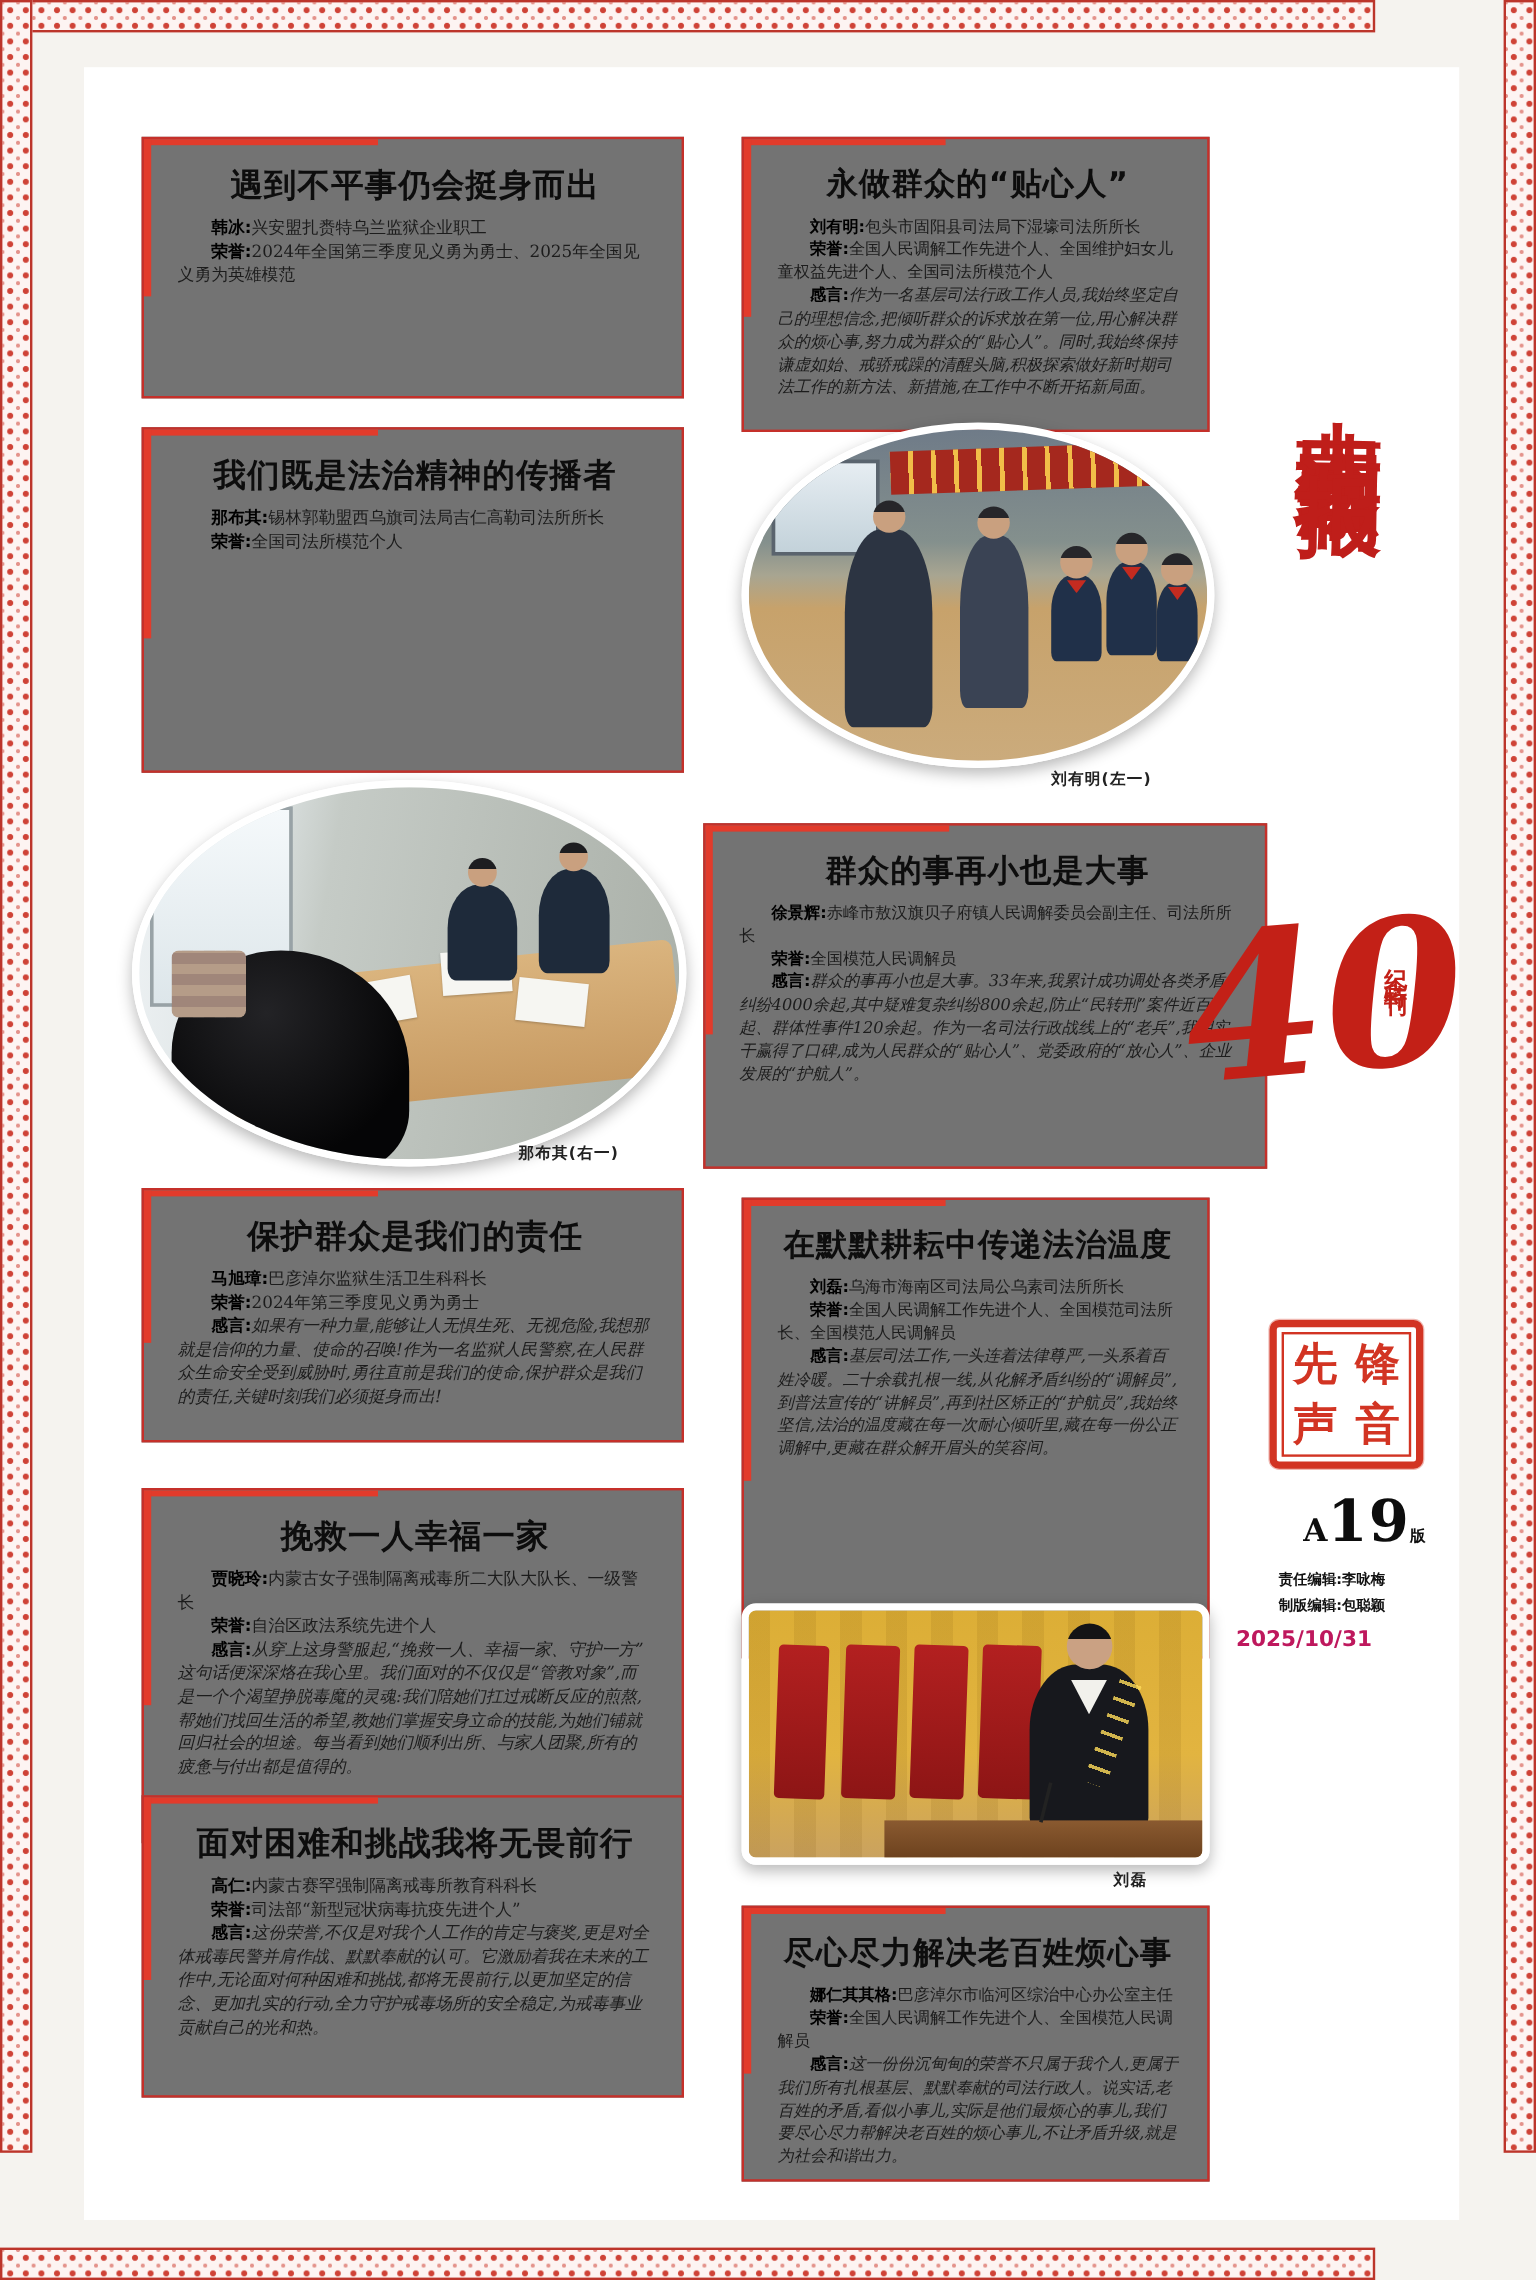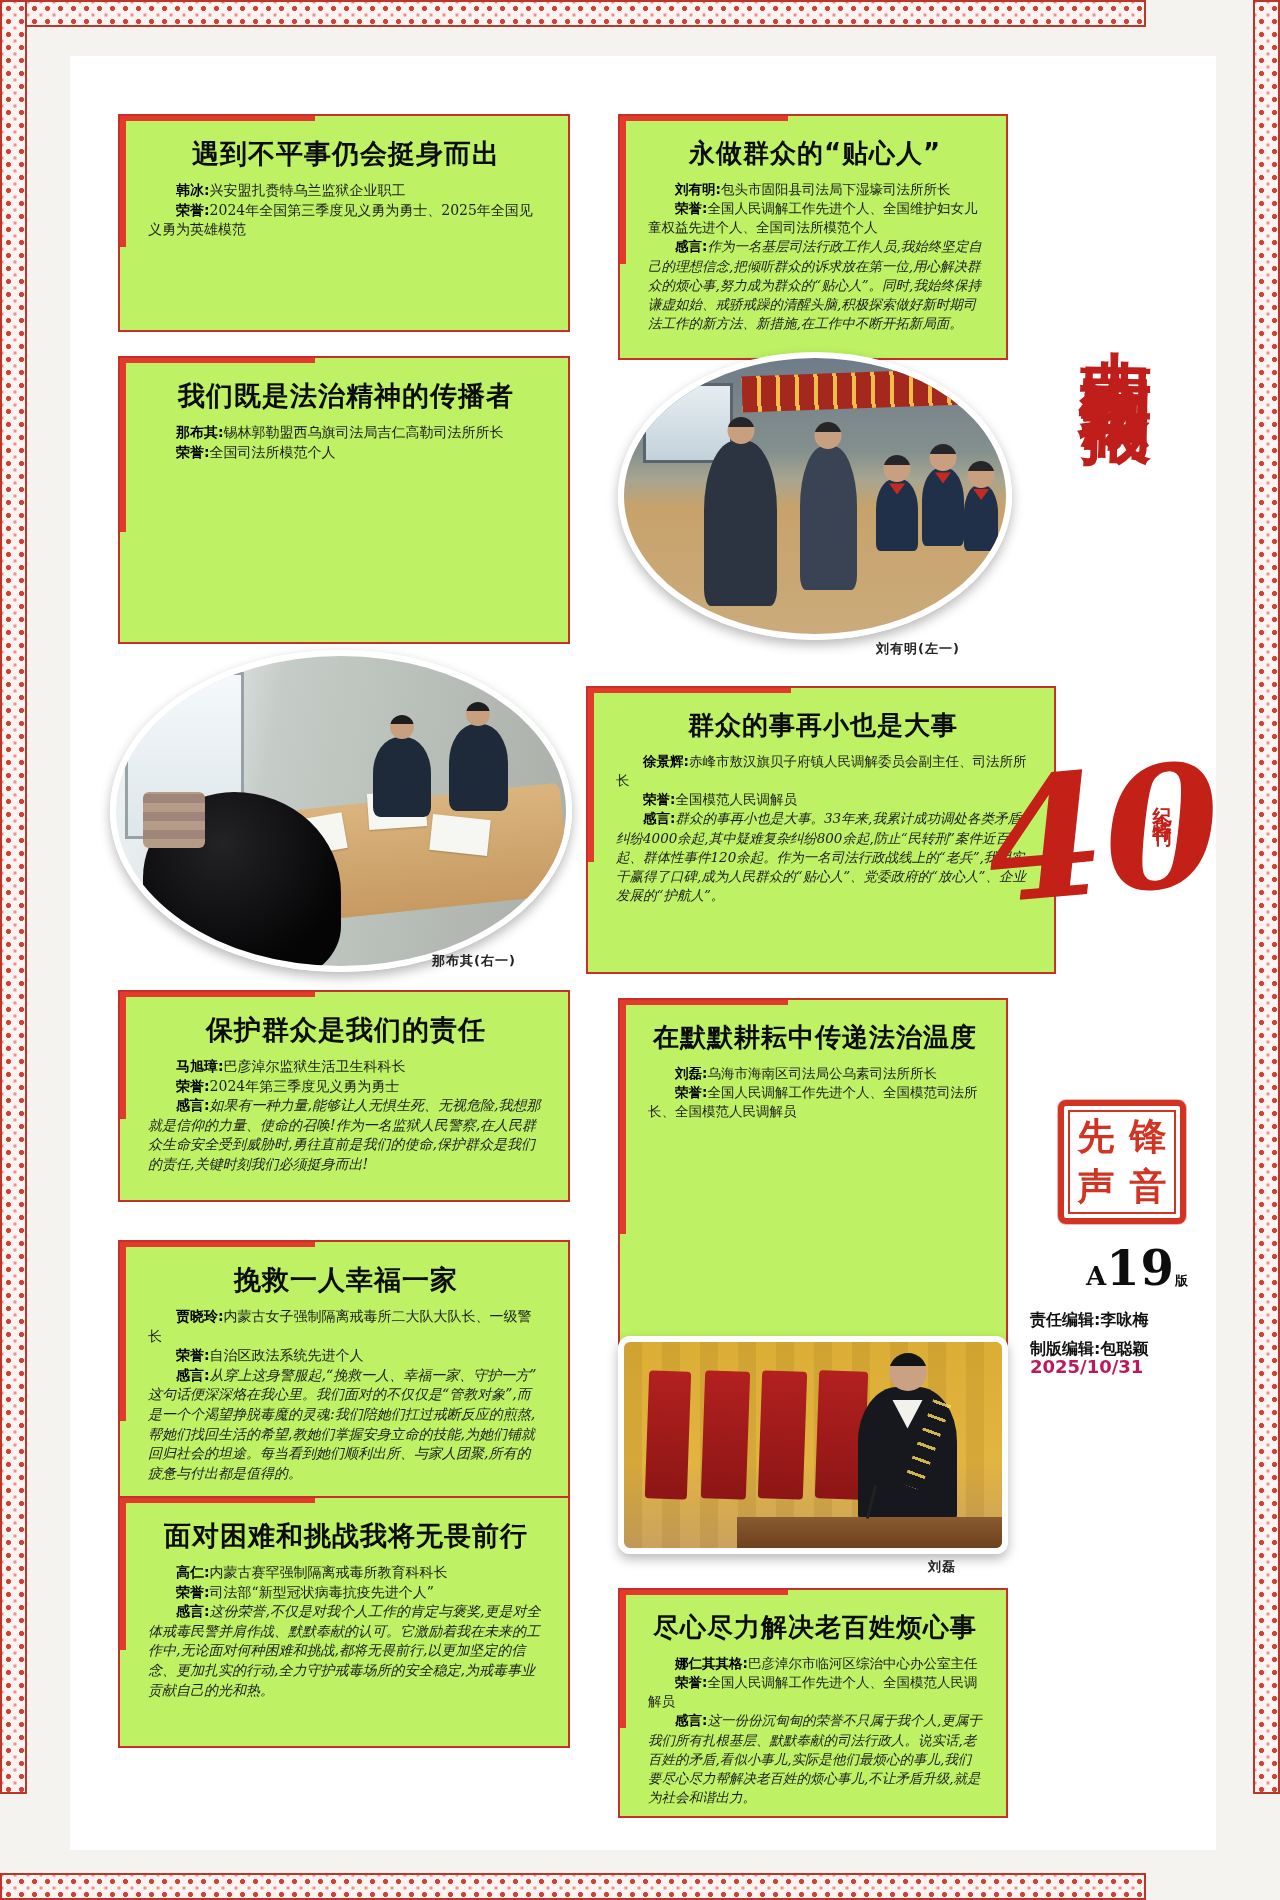--- a/index.html
+++ b/index.html
@@ -20,21 +20,21 @@
     background-position:0 0,6.5px 6.5px;
     border:2px solid #bc352b;box-sizing:border-box;
   }
   .band.top{left:0;top:0;width:1146px;height:27px;}
   .band.bottom{left:0;bottom:0;width:1146px;height:27px;}
   .band.left{left:0;top:0;width:27px;height:1794px;}
   .band.right{right:0;top:0;width:27px;height:1794px;}
 
   
   .box{
-    position:absolute;background:#bef264;border:2px solid #c5302a;
+    position:absolute;background:#737373;border:2px solid #c5302a;
     box-sizing:border-box;padding:4px 24px 8px 28px;overflow:hidden;
   }
   .box::before{ 
     content:"";position:absolute;top:-2px;left:-2px;width:44%;height:7px;background:#e23b2b;
   }
   .box::after{ 
     content:"";position:absolute;top:-2px;left:-2px;width:8px;height:62%;background:#e23b2b;
   }
   .box h2{
     margin:16px 0 9px;text-align:center;color:#0d0d0d;
@@ -152,22 +152,22 @@
     display:flex;align-items:center;justify-content:center;
     color:#d23423;font-size:37px;font-weight:800;
     font-family:"DejaVu Serif",serif;
   }
   .edition{position:absolute;left:1076px;top:1240px;width:112px;text-align:right;color:#0d0d0d;
     font-family:"DejaVu Serif",serif;}
   .edition .e-a{font-size:26px;font-weight:700;}
   .edition .e-num{font-size:48px;font-weight:800;letter-spacing:1px;}
   .edition .e-ban{font-size:13px;font-weight:700;}
   .editors{position:absolute;left:1030px;top:1306px;width:160px;
-    font-size:16px;font-weight:700;color:#111;line-height:1.8;
-    font-family:"DejaVu Sans",sans-serif;}
+    font-size:12px;font-weight:700;color:#111;line-height:1.8;
+    font-family:"DejaVu Sans",sans-serif;text-align:center;}
   .pubdate{position:absolute;left:1030px;top:1356px;width:160px;
     font-size:18px;font-weight:700;color:#be185d;
     font-family:"DejaVu Sans",sans-serif;}
 </style>
 </head>
 <body>
 
 <div class="page"></div>
 <div class="band top"></div>
 <div class="band bottom"></div>
@@ -243,20 +243,21 @@
   <h2>群众的事再小也是大事</h2>
   <p><b class="lbl">徐景辉:</b><span>赤峰市敖汉旗贝子府镇人民调解委员会副主任、司法所所长</span></p>
   <p><b class="lbl">荣誉:</b><span>全国模范人民调解员</span></p>
   <p class="quote"><b class="lbl">感言:</b><span>群众的事再小也是大事。33年来,我累计成功调处各类矛盾纠纷4000余起,其中疑难复杂纠纷800余起,防止“民转刑”案件近百起、群体性事件120余起。作为一名司法行政战线上的“老兵”,我用实干赢得了口碑,成为人民群众的“贴心人”、党委政府的“放心人”、企业发展的“护航人”。</span></p>
 </section>
 
 <section class="box narrow" style="left:618px;top:998px;width:390px;height:384px;">
   <h2>在默默耕耘中传递法治温度</h2>
   <p><b class="lbl">刘磊:</b><span>乌海市海南区司法局公乌素司法所所长</span></p>
   <p><b class="lbl">荣誉:</b><span>全国人民调解工作先进个人、全国模范司法所长、全国模范人民调解员</span></p>
+  <p class="quote"><b class="lbl">感言:</b><span>基层司法工作,一头连着法律尊严,一头系着百姓冷暖。二十余载扎根一线,从化解矛盾纠纷的“调解员”,到普法宣传的“讲解员”,再到社区矫正的“护航员”,我始终坚信,法治的温度藏在每一次耐心倾听里,藏在每一份公正调解中,更藏在群众解开眉头的笑容间。</span></p>
 </section>
 
 <div class="photo rounded ph3" style="left:618px;top:1336px;width:390px;height:218px;">
   <div class="p3-flag f1"></div>
   <div class="p3-flag f2"></div>
   <div class="p3-flag f3"></div>
   <div class="p3-flag f4"></div>
   <div class="p3-man"></div>
   <div class="p3-shirt"></div>
   <div class="p3-sash"></div>

